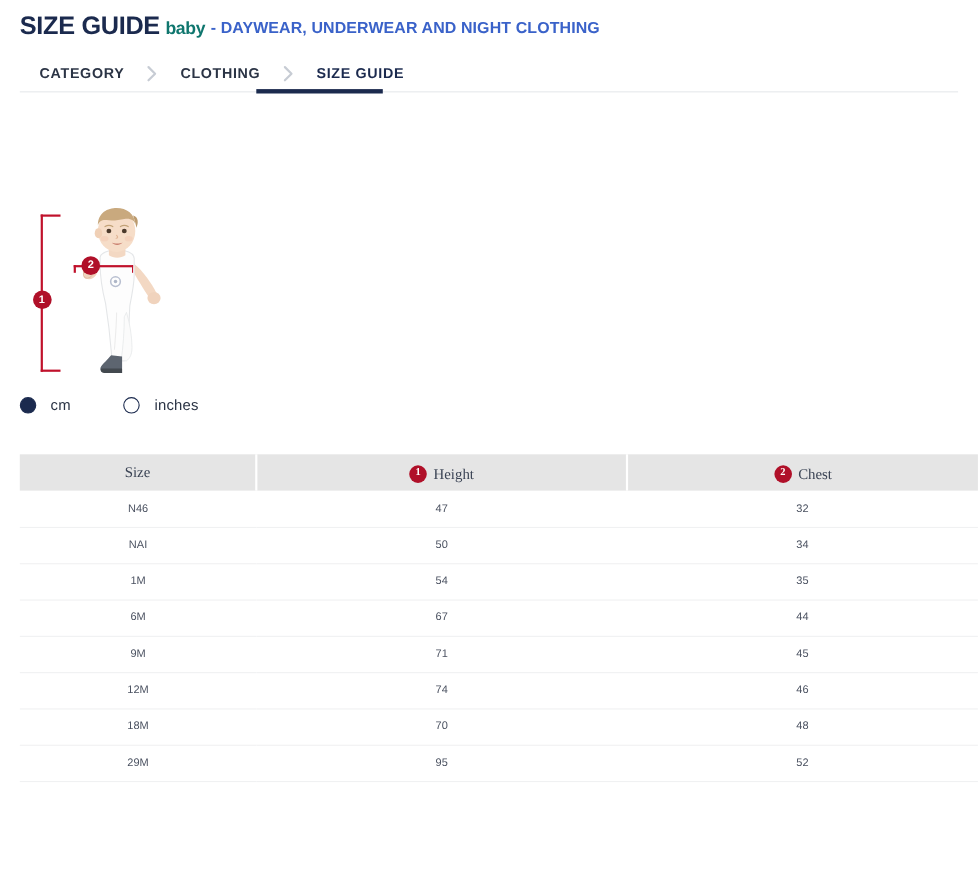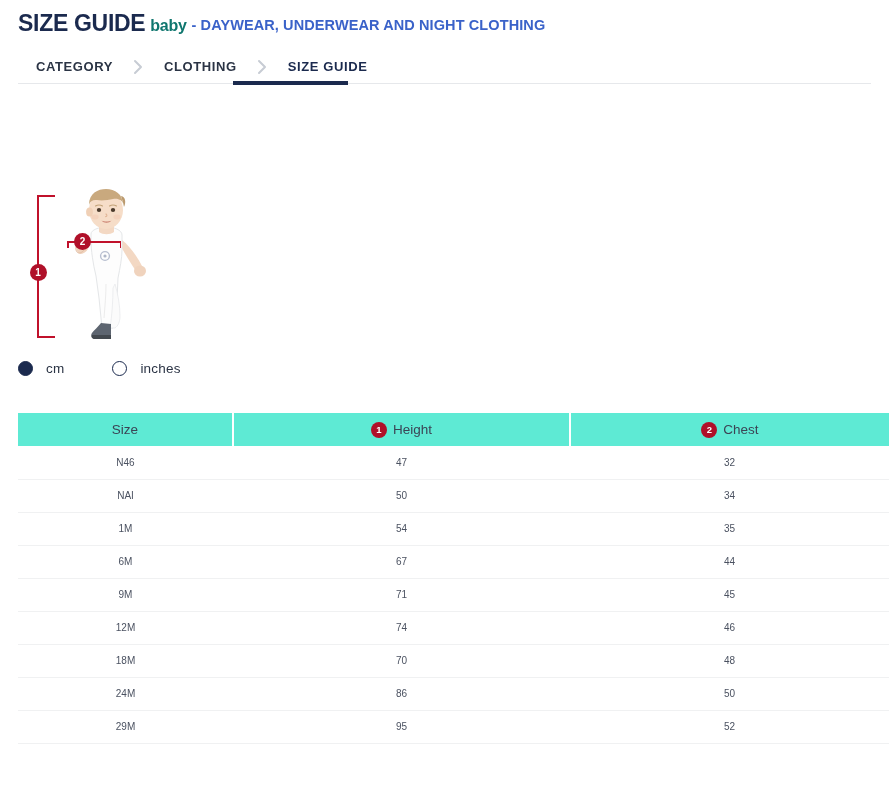--- a/index.html
+++ b/index.html
@@ -214,27 +214,28 @@
     width: 871px;
     border-collapse: collapse;
     table-layout: fixed;
   }
   .size-table th,
   .size-table td {
     text-align: center;
     font-weight: normal;
   }
   .size-table thead th {
-    background: #5eead4;
+    background: #e5e5e5;
     height: 33px;
     font-size: 13.5px;
     color: #3b4455;
     border-right: 2px solid #ffffff;
     vertical-align: middle;
     padding: 0;
+    font-family: Liberation Serif, serif;
   }
   .size-table thead th:last-child { border-right: none; }
   .col-size   { width: 215px; }
   .col-height { width: 337px; }
   .col-chest  { width: 319px; }
   .th-inner {
     display: inline-flex;
     align-items: center;
     justify-content: center;
     gap: 6px;
@@ -417,23 +418,18 @@
       <td>12M</td>
       <td>74</td>
       <td>46</td>
     </tr>
     <tr>
       <td>18M</td>
       <td>70</td>
       <td>48</td>
     </tr>
     <tr>
-      <td>24M</td>
-      <td>86</td>
-      <td>50</td>
-    </tr>
-    <tr>
       <td>29M</td>
       <td>95</td>
       <td>52</td>
     </tr>
   </tbody>
 </table>
 
 </body></html>

